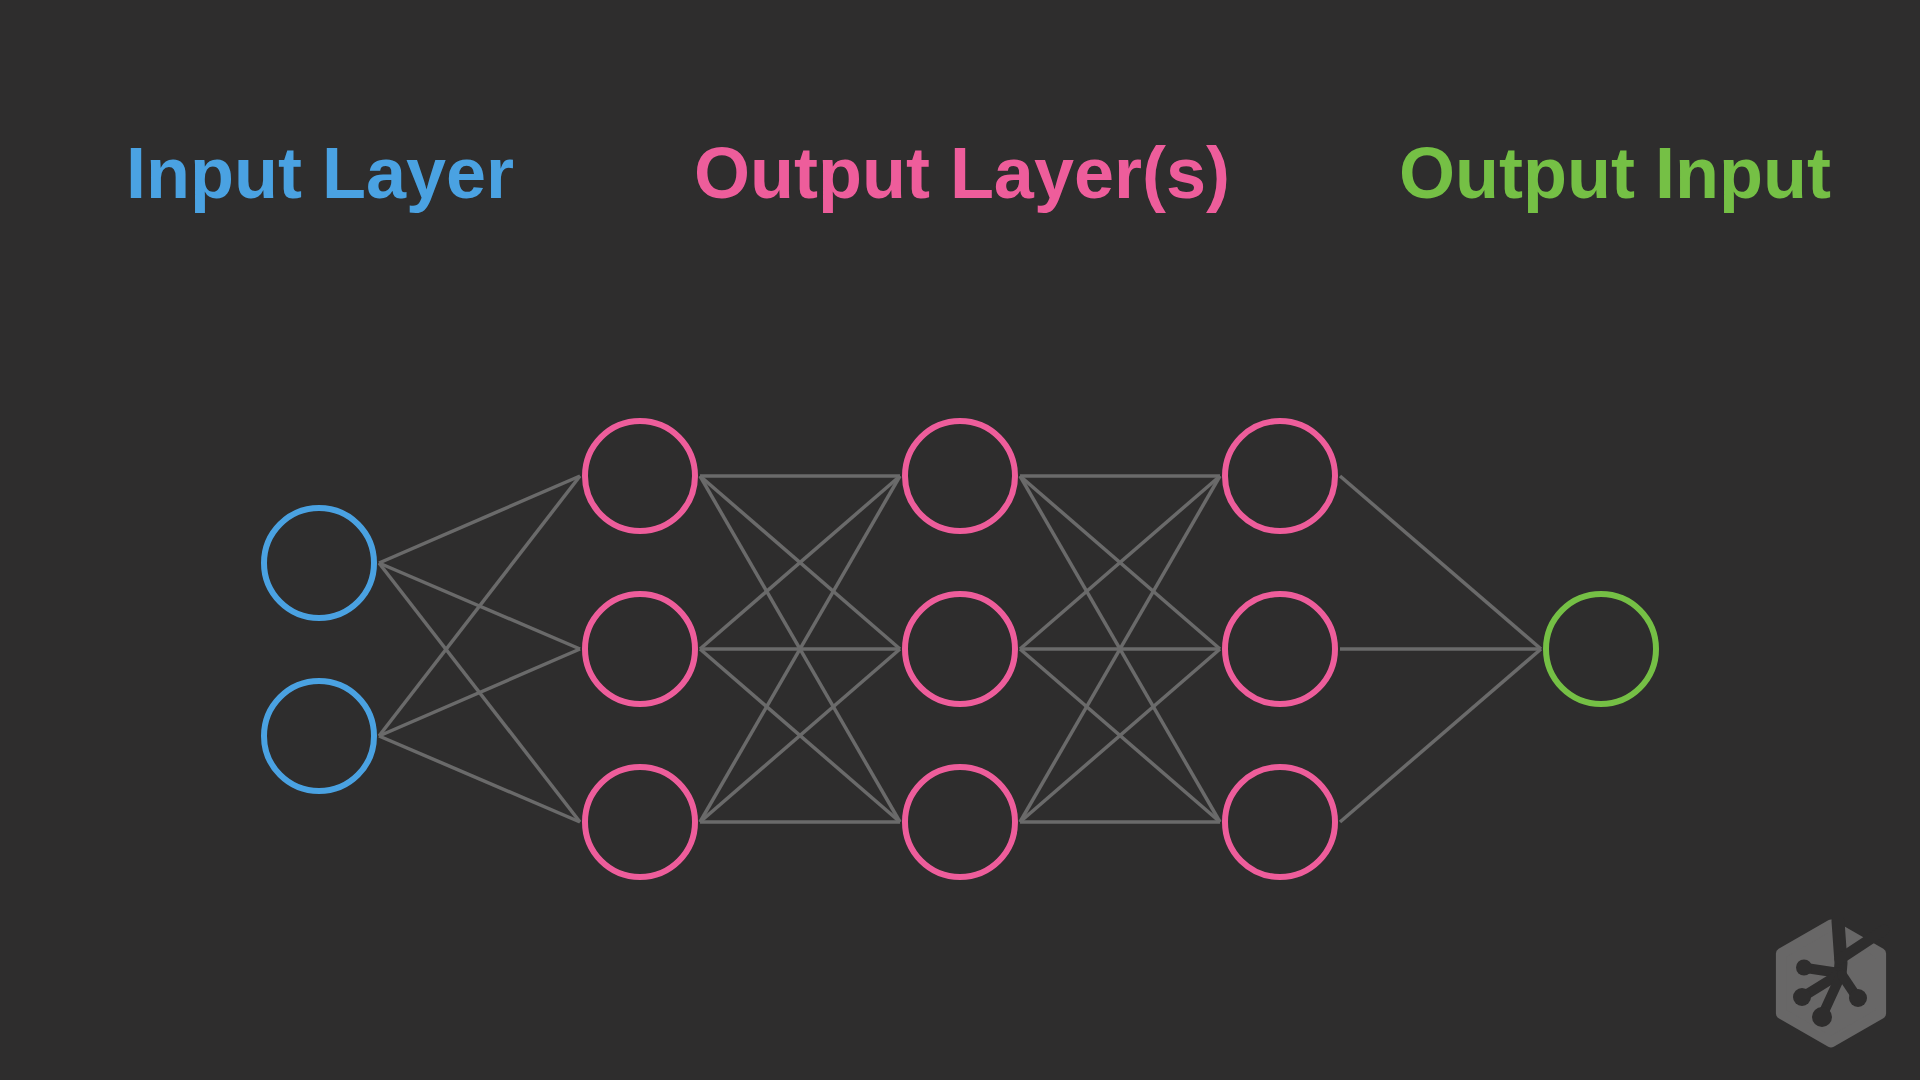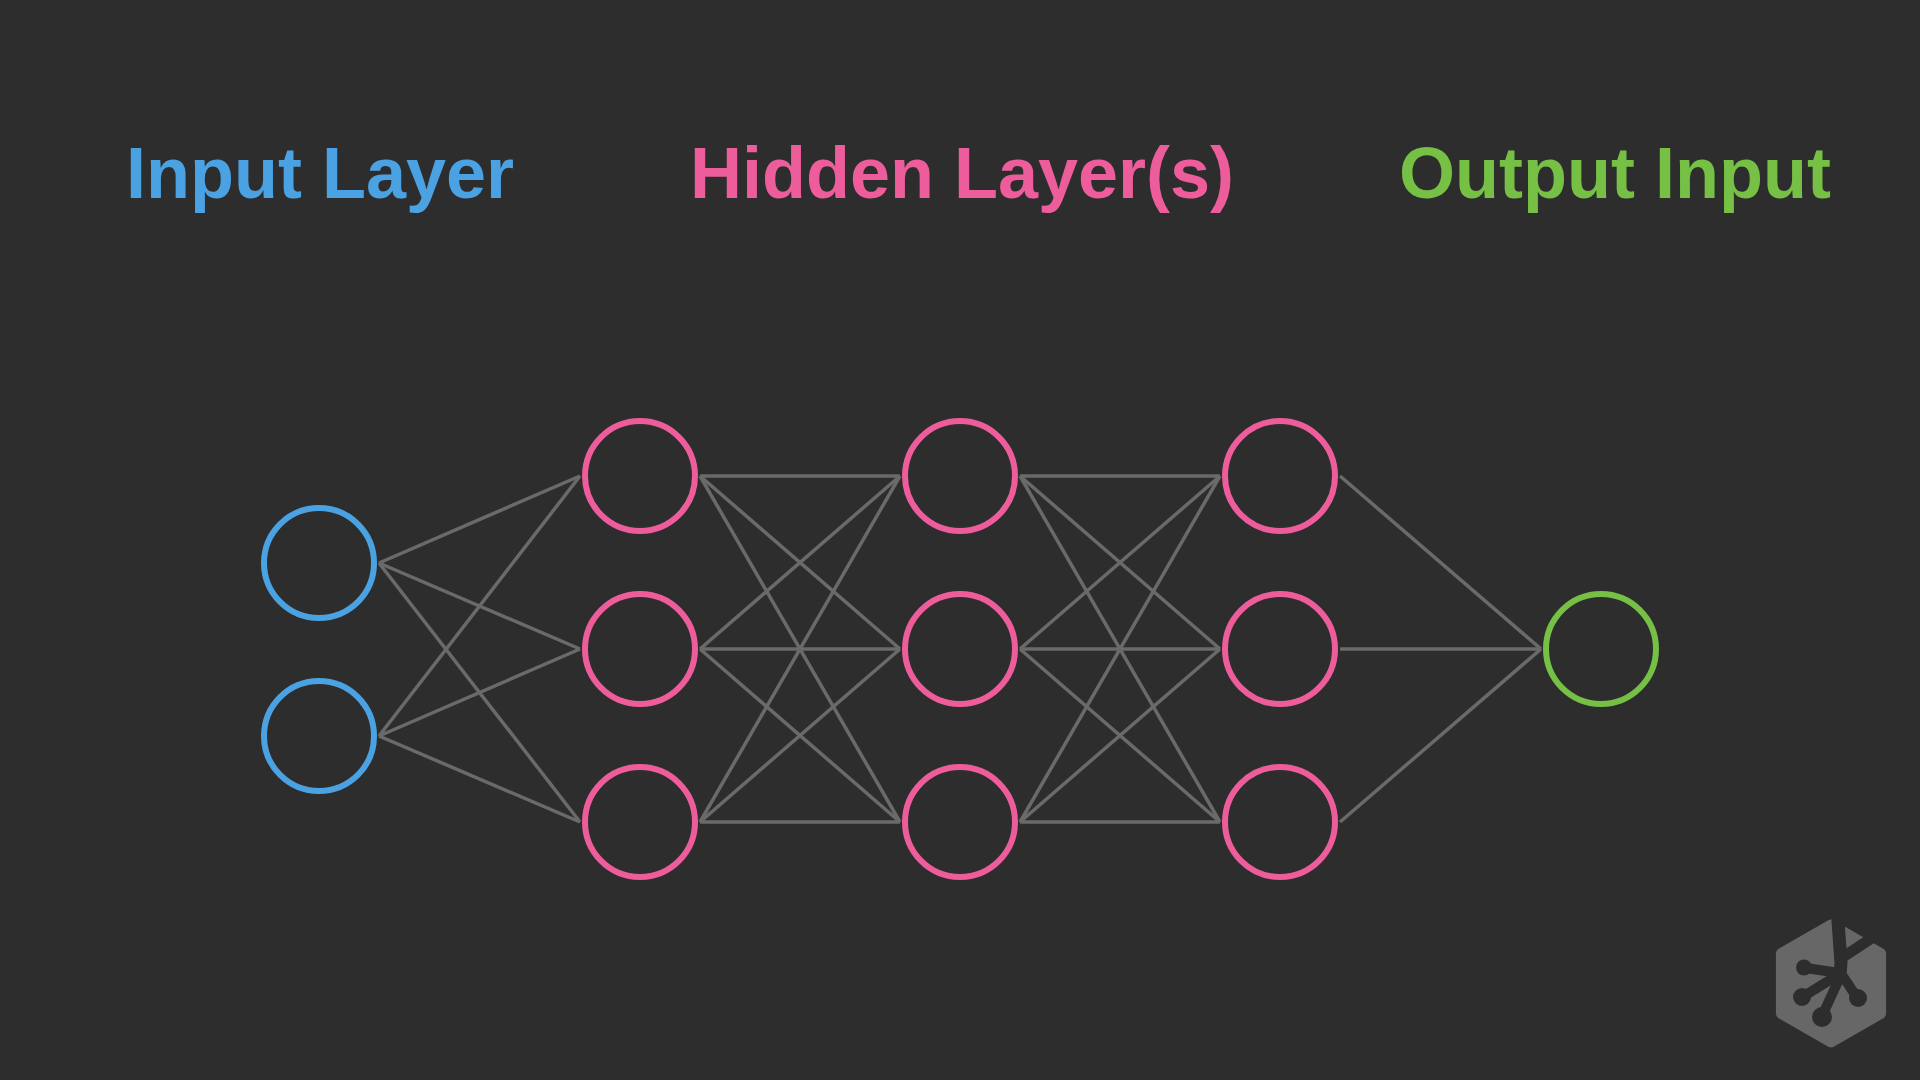--- a/index.html
+++ b/index.html
@@ -39,21 +39,21 @@
     position: absolute;
   }
 </style>
 </head>
 <body style="background: rgb(46, 45, 45);">
 
 <div class="stage" style="background: rgb(46, 45, 45);">
 
   <div class="layer-label" style="left: 320px; top: 137px; color: rgb(74, 162, 226);">Input Layer</div>
 
-  <div class="layer-label" style="left: 962px; top: 137px; color: rgb(238, 93, 155);">Hidden Layer(s)</div>
+  <div class="layer-label" style="left: 962px; top: 137px; color: rgb(238, 93, 155);">Output Layer(s)</div>
 
   <div class="layer-label" style="left: 1615px; top: 137px; color: rgb(117, 192, 69);">Output Input</div>
 
   <svg id="network-svg" xmlns="http://www.w3.org/2000/svg" viewBox="0 0 1920 1080">
       <line x1="379" y1="563" x2="580" y2="476" stroke="#6a6a6a" stroke-width="3.5"></line>
       <line x1="379" y1="563" x2="580" y2="649" stroke="#6a6a6a" stroke-width="3.5"></line>
       <line x1="379" y1="563" x2="580" y2="822" stroke="#6a6a6a" stroke-width="3.5"></line>
       <line x1="379" y1="736" x2="580" y2="476" stroke="#6a6a6a" stroke-width="3.5"></line>
       <line x1="379" y1="736" x2="580" y2="649" stroke="#6a6a6a" stroke-width="3.5"></line>
       <line x1="379" y1="736" x2="580" y2="822" stroke="#6a6a6a" stroke-width="3.5"></line>

